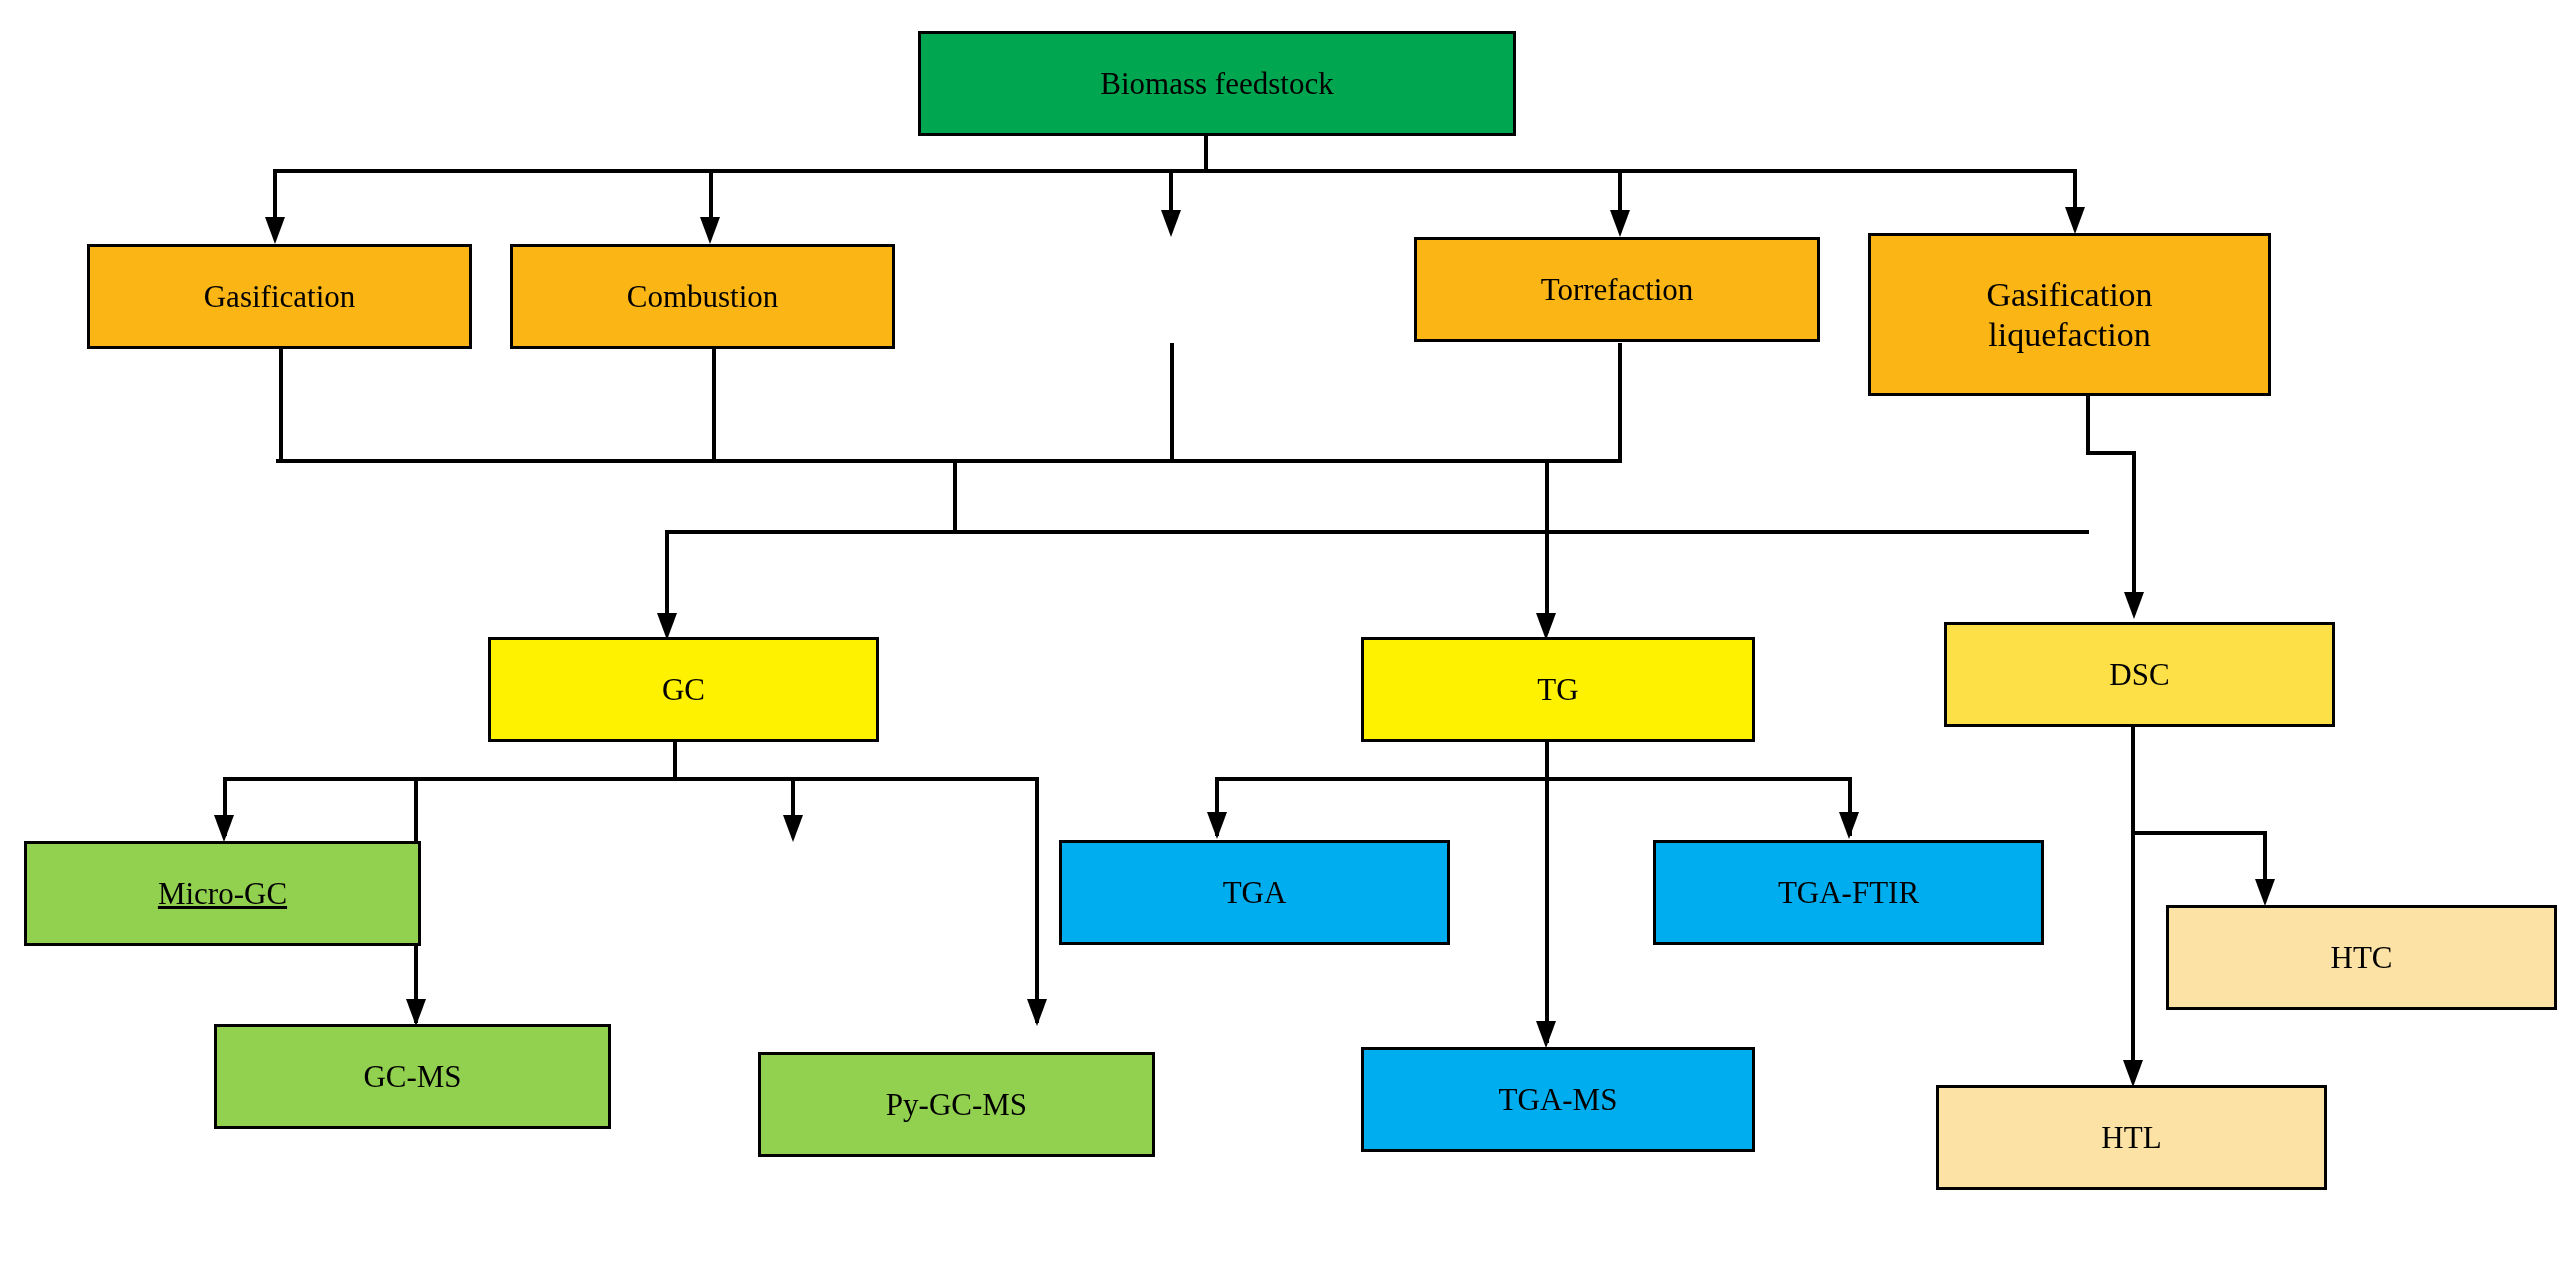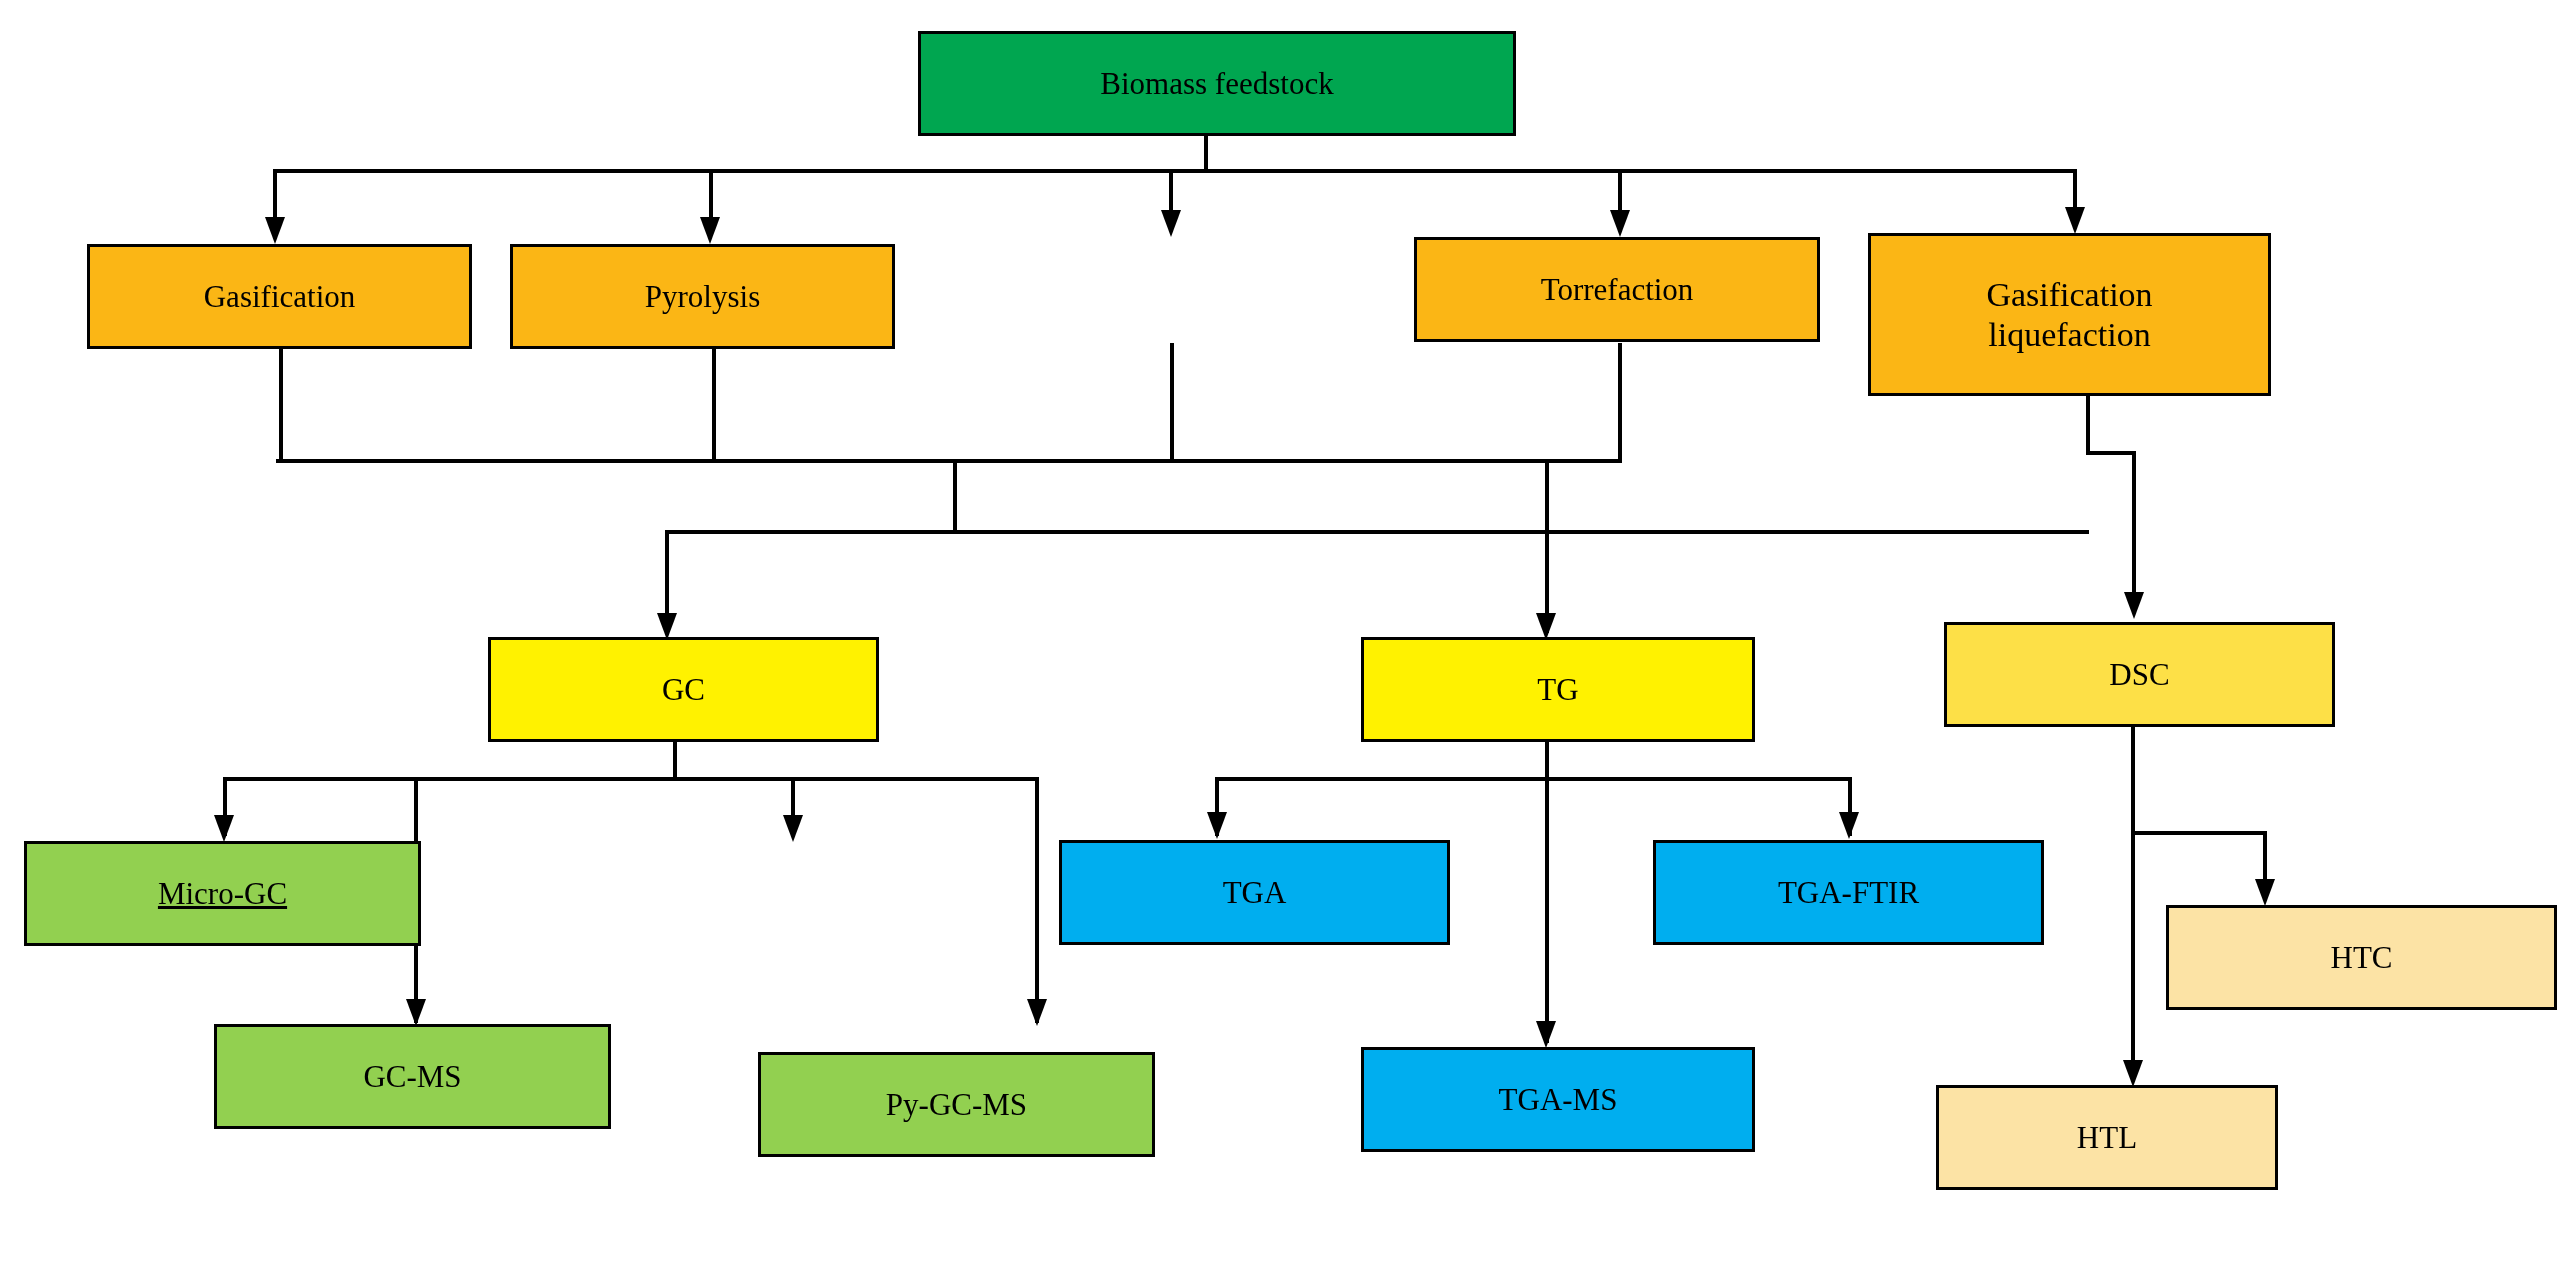--- a/index.html
+++ b/index.html
@@ -99,21 +99,21 @@
 
   <div class="node" style="left:918px;top:31px;width:598px;height:105px;background:#00A650;">
     <span class="lbl-1">Biomass feedstock</span>
   </div>
 
   <div class="node" style="left:87px;top:244px;width:385px;height:105px;background:#FBB615;">
     <span class="lbl-1">Gasification</span>
   </div>
 
   <div class="node" style="left:510px;top:244px;width:385px;height:105px;background:#FBB615;">
-    <span class="lbl-1">Pyrolysis</span>
+    <span class="lbl-1">Combustion</span>
   </div>
 
 
   <div class="node" style="left:1414px;top:237px;width:406px;height:105px;background:#FBB615;">
     <span class="lbl-1">Torrefaction</span>
   </div>
 
   <div class="node" style="left:1868px;top:233px;width:403px;height:163px;background:#FBB615;flex-direction:column;justify-content:center;">
     <span class="lbl-2">Gasification</span>
     <span class="lbl-2">liquefaction</span>
@@ -153,18 +153,18 @@
   </div>
 
   <div class="node" style="left:1361px;top:1047px;width:394px;height:105px;background:#00AEEF;">
     <span class="lbl-1">TGA-MS</span>
   </div>
 
   <div class="node" style="left:2166px;top:905px;width:391px;height:105px;background:#FCE3A5;">
     <span class="lbl-1">HTC</span>
   </div>
 
-  <div class="node" style="left:1936px;top:1085px;width:342px;height:105px;background:#FCE3A5;">
+  <div class="node" style="left:1936px;top:1085px;width:391px;height:105px;background:#FCE3A5;">
     <span class="lbl-1">HTL</span>
   </div>
 
 </div>
 
 
 </body></html>

